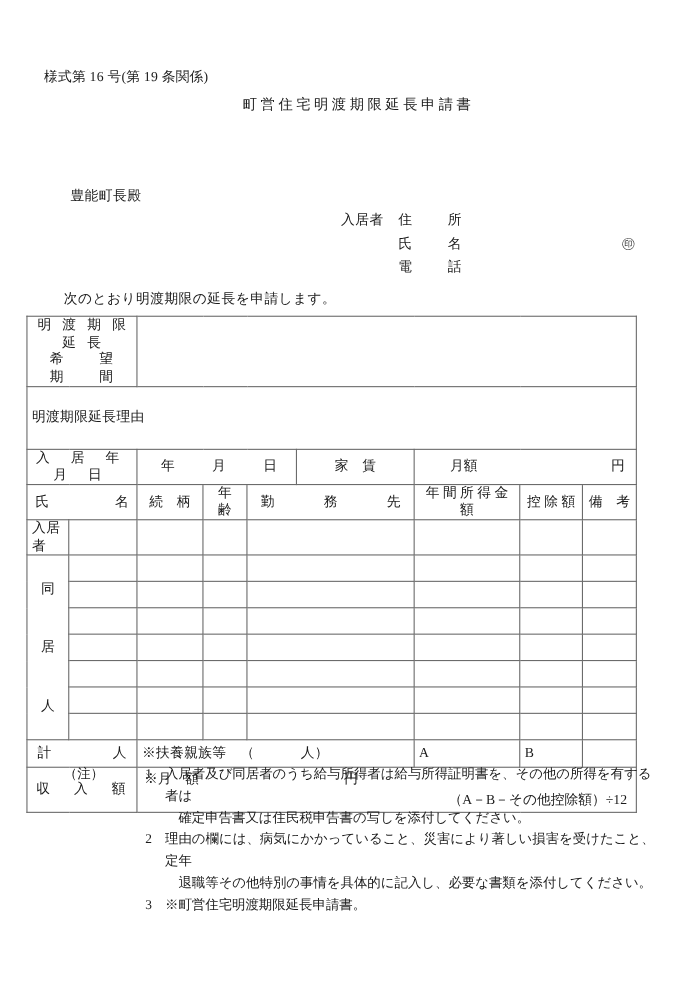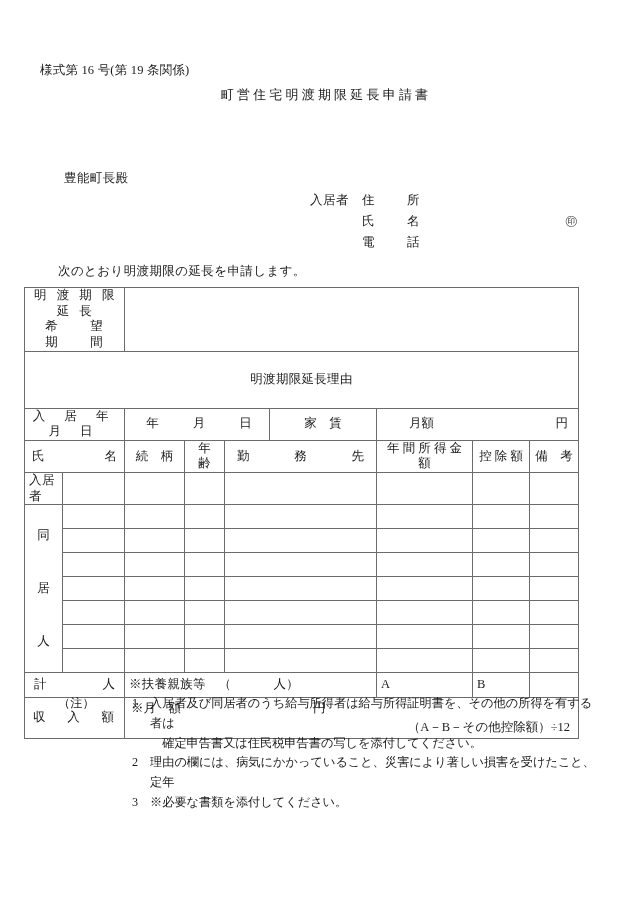--- a/index.html
+++ b/index.html
@@ -109,21 +109,20 @@
     padding: 3px 2px;
   }
   .lbl-2line .l1 { letter-spacing: 3.5px; padding-left: 3px; }
   .lbl-2line .l2 { letter-spacing: 10px; padding-left: 9px; }
 
   .reason-cell {
     height: 56px;
     vertical-align: top;
     padding-top: 4px;
     letter-spacing: 0.3px;
-    text-align: center;
   }
 
   .row-h24 td { height: 24px; }
   .row-h26 td { height: 26px; }
   .row-body td { height: 23px; }
 
   .spread-2 { letter-spacing: 8px; }
   .c-center { text-align: center; }
 
   
@@ -452,24 +451,25 @@
       <span class="note-text">
         <span>入居者及び同居者のうち給与所得者は給与所得証明書を、その他の所得を有する者は</span>
         <span class="cont">確定申告書又は住民税申告書の写しを添付してください。</span>
       </span>
     </div>
     <div class="note-item">
       <span class="note-marker"></span>
       <span class="note-marker num">2</span>
       <span class="note-text">
         <span>理由の欄には、病気にかかっていること、災害により著しい損害を受けたこと、定年</span>
+        <span class="cont">退職等その他特別の事情を具体的に記入し、必要な書類を添付してください。</span>
       </span>
     </div>
     <div class="note-item">
       <span class="note-marker"></span>
       <span class="note-marker num">3</span>
       <span class="note-text">
-        <span>※必要な書類を添付してください。</span>
+        <span>※町営住宅明渡期限延長申請書。</span>
       </span>
     </div>
   </div>
 
 </div>
 
 </body></html>

